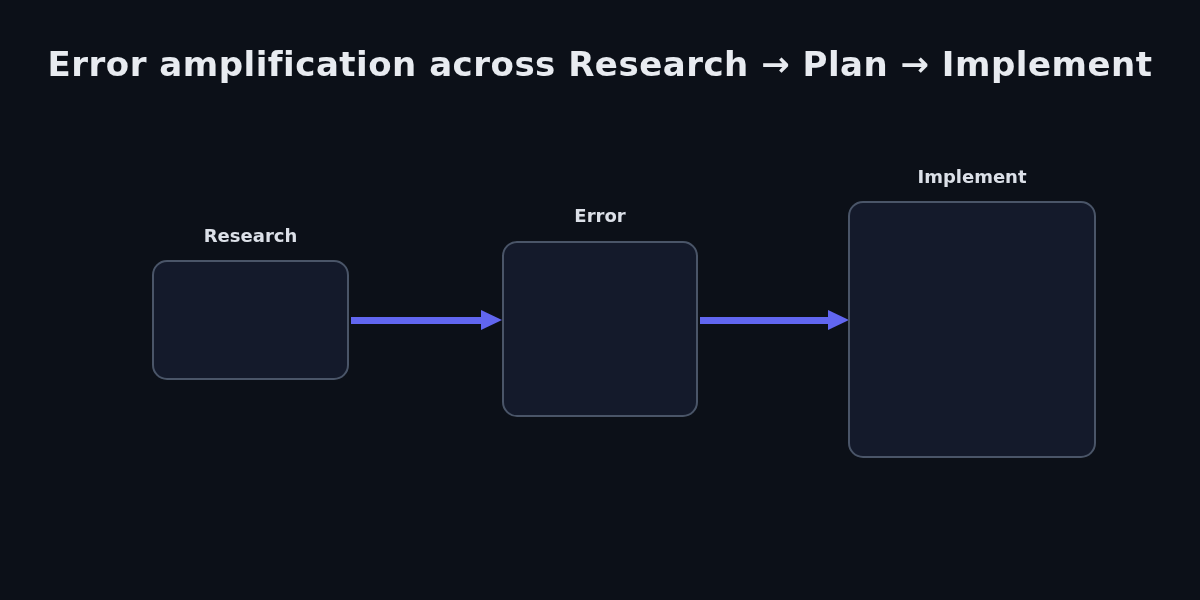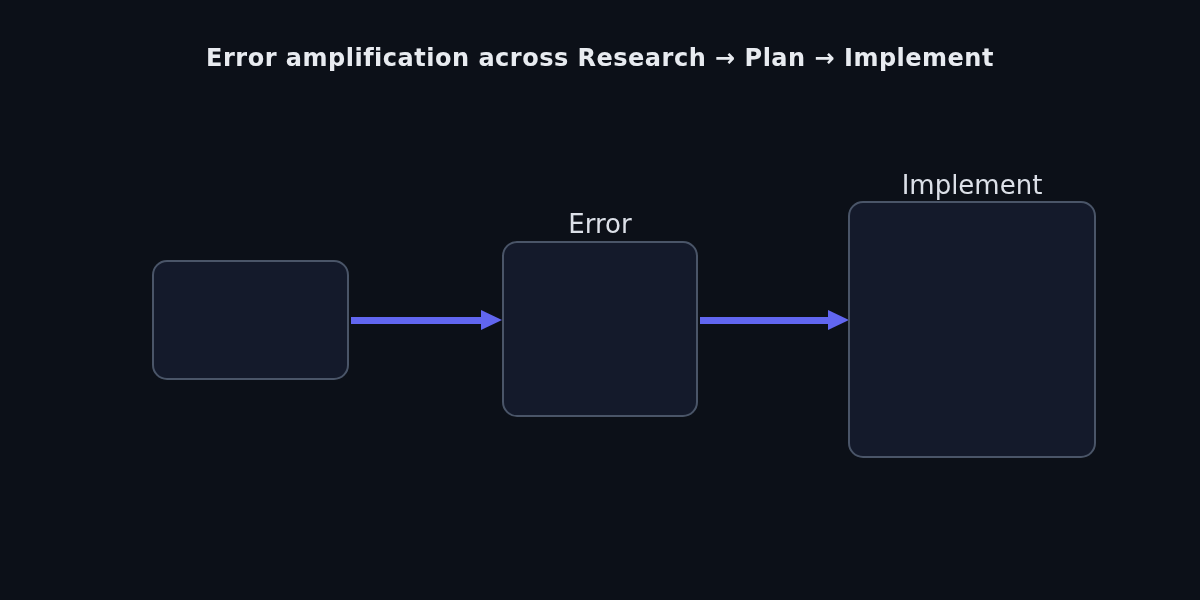--- a/index.html
+++ b/index.html
@@ -21,42 +21,41 @@
     height: 600px;
     background: var(--background);
     overflow: hidden;
   }
   .diagram-title {
     position: absolute;
     top: 44px;
     left: 0;
     width: 1200px;
     text-align: center;
-    font-size: 24px;
+    font-size: 34px;
     font-weight: 700;
     color: var(--title-text);
     letter-spacing: 0.5px;
   }
   .node-box {
     position: absolute;
     background: var(--box-fill);
     border: 2px solid var(--box-border);
     border-radius: 15px;
   }
   .node-box.research { left: 152px; top: 260px; width: 197px; height: 120px; }
   .node-box.plan      { left: 502px; top: 241px; width: 196px; height: 176px; }
   .node-box.implement { left: 848px; top: 201px; width: 248px; height: 257px; }
   .node-label {
     position: absolute;
     text-align: center;
-    font-size: 26px;
-    font-weight: 400;
+    font-size: 18px;
+    font-weight: 700;
     color: var(--label-text);
     line-height: 30px;
-    margin-top: 8px;
   }
   .node-label.research { left: 152px; top: 221px; width: 197px; }
   .node-label.plan      { left: 502px; top: 201px; width: 196px; }
   .node-label.implement { left: 848px; top: 162px; width: 248px; }
   .arrow-line {
     position: absolute;
     top: 317px;
     height: 7px;
     background: var(--arrow);
   }
@@ -74,20 +73,21 @@
   .arrow-head.a1 { left: 481px; }
   .arrow-head.a2 { left: 828px; }
 </style>
 </head>
 <body>
 
 <div class="stage">
 
   <h1 class="diagram-title">Error amplification across Research → Plan → Implement</h1>
 
+  <div class="node-label research">Research</div>
   <div class="node-box research"></div>
 
   <div class="arrow-line a1"></div>
   <div class="arrow-head a1"></div>
 
   <div class="node-label plan">Error</div>
   <div class="node-box plan"></div>
 
   <div class="arrow-line a2"></div>
   <div class="arrow-head a2"></div>

